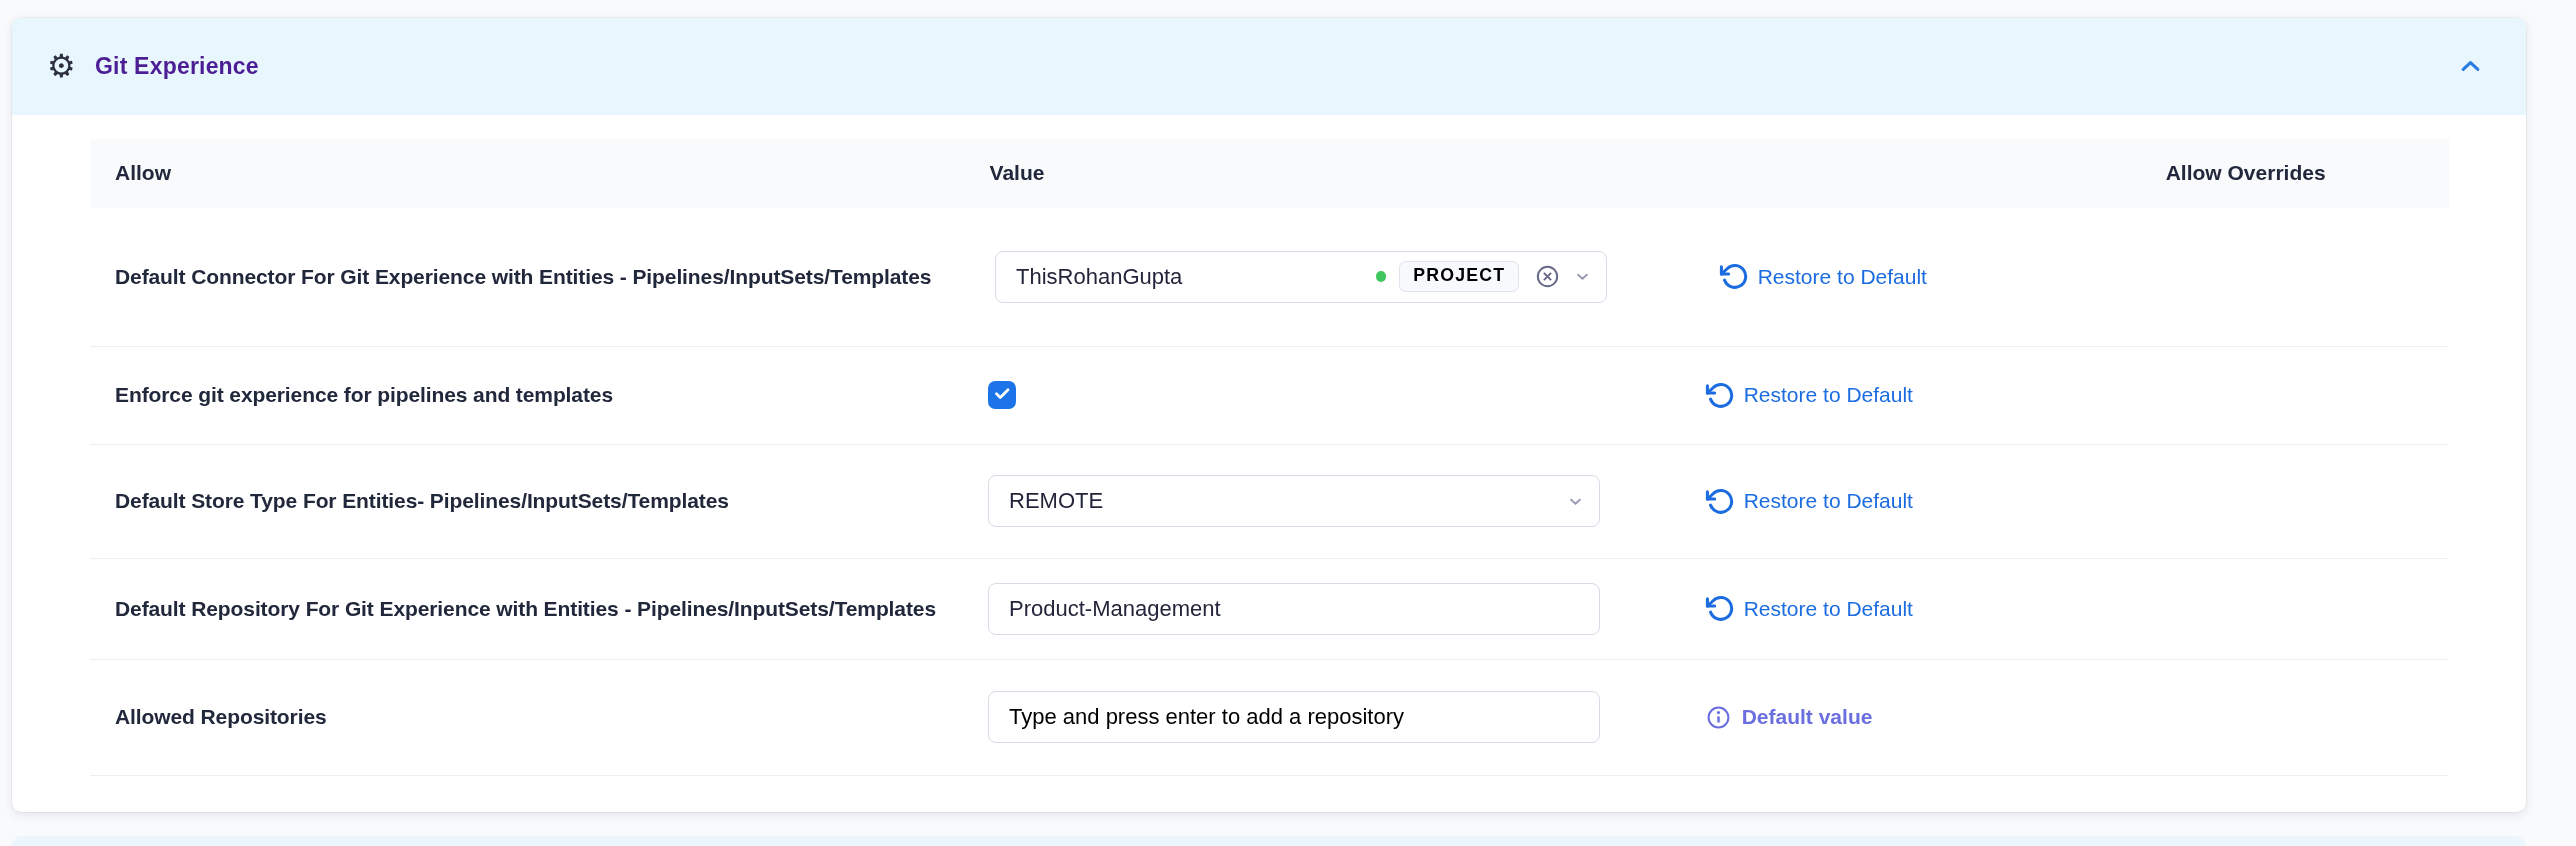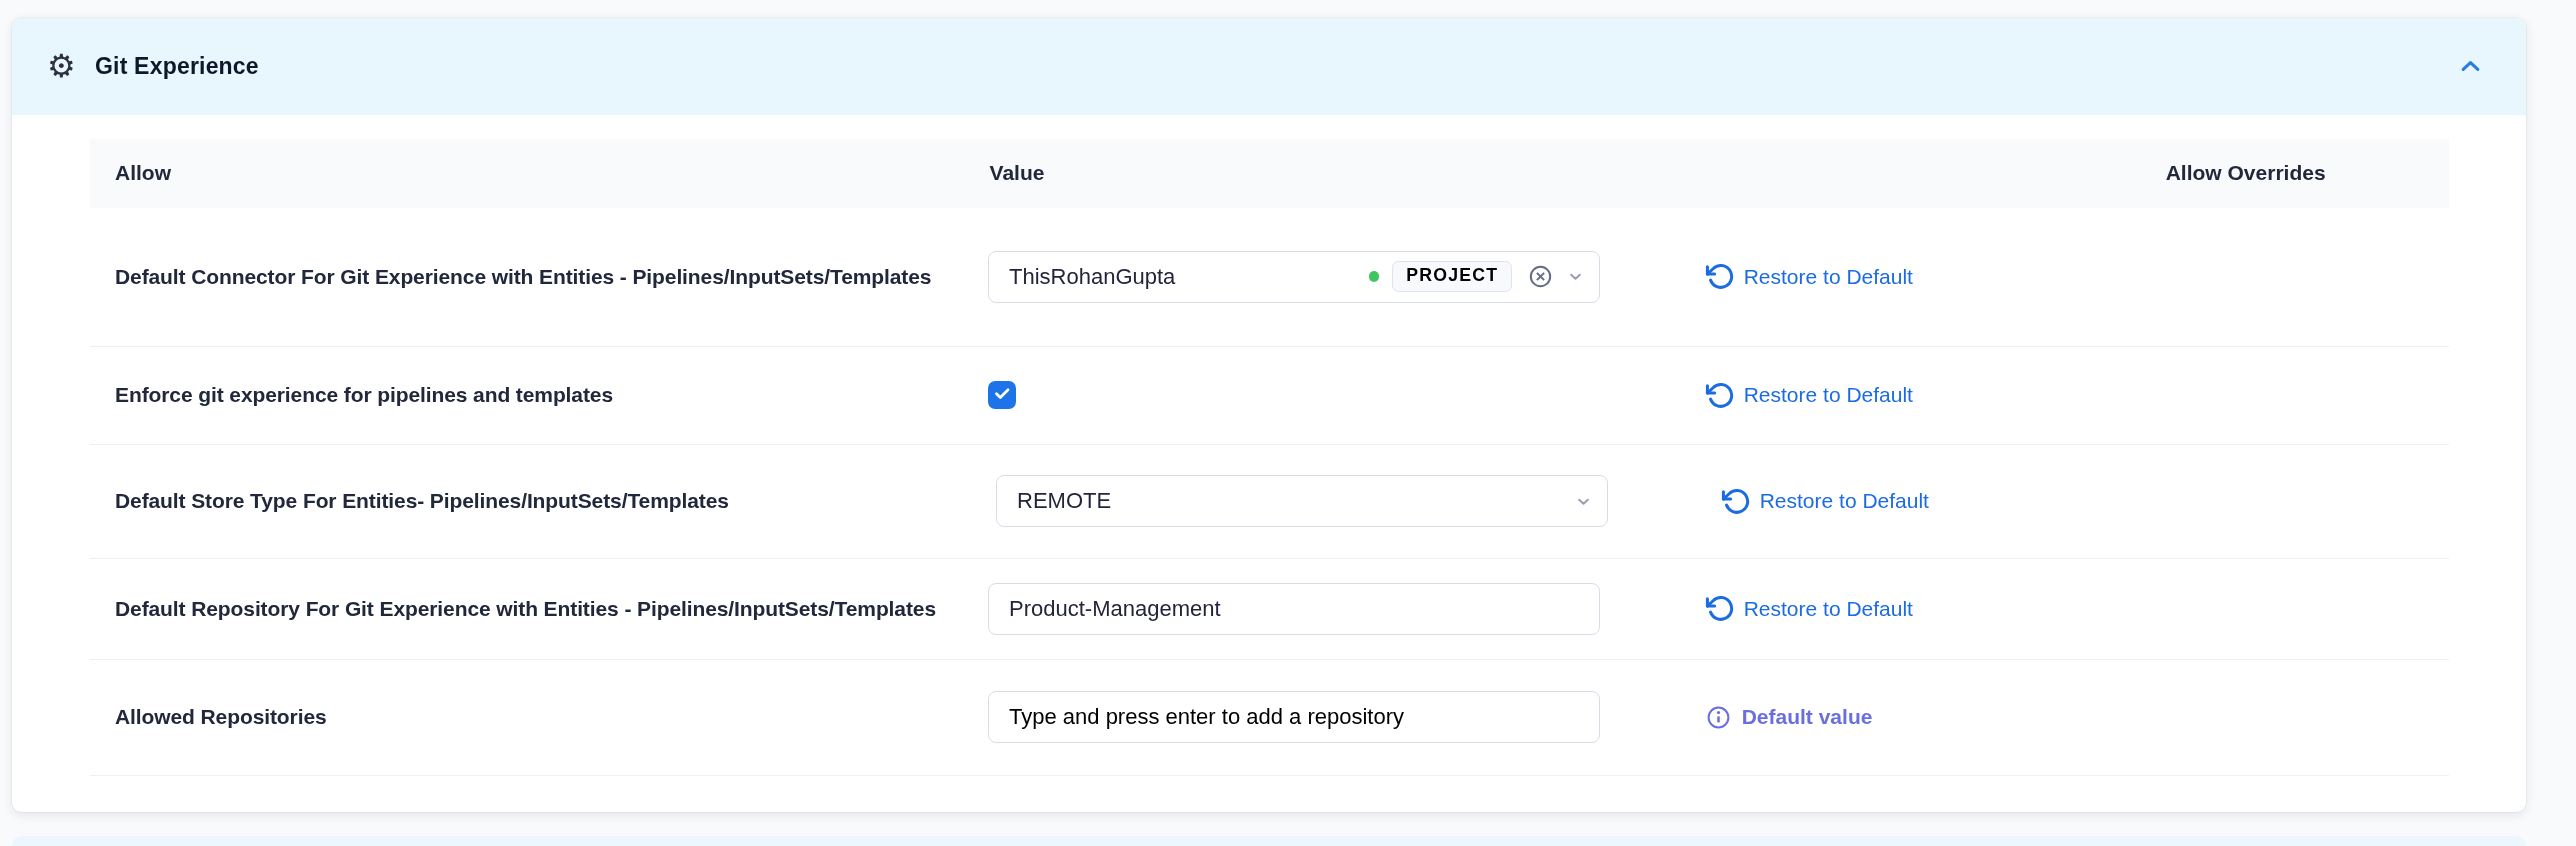--- a/index.html
+++ b/index.html
@@ -16,34 +16,34 @@
     background:#ffffff;border-radius:9.7px;
     box-shadow:0 2.4px 9.7px rgba(40,41,61,.10), 0 0 0 0.8px #eef0f4;
     overflow:hidden;
   }
   .card-header{
     height:97px;background:#e8f6fd;
     display:flex;align-items:center;
     padding:0 36px 0 35px;
   }
   .gear{font-size:32px;line-height:1;color:#2e303f;}
-  .card-title{margin-left:19.3px;font-size:23px;font-weight:700;color:#0f172a;letter-spacing:0.2px;}
+  .card-title{margin-left:19.3px;font-size:23px;font-weight:700;color:#4c1d95;letter-spacing:0.2px;}
   .collapse-btn{margin-left:auto;display:flex;align-items:center;justify-content:center;
     width:39px;height:39px;cursor:pointer;background:transparent;border:none;}
   .settings-table{margin:24px 77px 0 78px;}
   .grid-row{display:grid;grid-template-columns:898px 717px 451px 1fr;align-items:center;}
   .thead{height:69px;background:#f8fafc;}
   .th{font-size:21px;font-weight:600;color:#22283b;}
   .th-name{padding-left:25px;}
   .th-value{padding-left:1.6px;}
   .th-overrides{padding-left:9.7px;}
   .trow{border-bottom:1.6px solid #edeff6;}
-  .trow:nth-child(1){height:138px;}
+  .trow:nth-child(1){height:138px;gap:7px;}
   .trow:nth-child(2){height:97px;}
-  .trow:nth-child(3){height:113px;gap:8px;}
+  .trow:nth-child(3){height:113px;}
   .trow:nth-child(4){height:100px;}
   .trow:nth-child(5){height:115px;}
   .name-cell{padding-left:25px;font-size:21px;font-weight:600;color:#22283b;
     white-space:nowrap;letter-spacing:-0.1px;}
   .widget{
     width:612px;height:52px;box-sizing:border-box;
     border:1.6px solid #d9dbe7;border-radius:8px;background:#fff;
     display:flex;align-items:center;
     padding:0 13px 0 20px;
     font-size:22px;color:#23253a;

